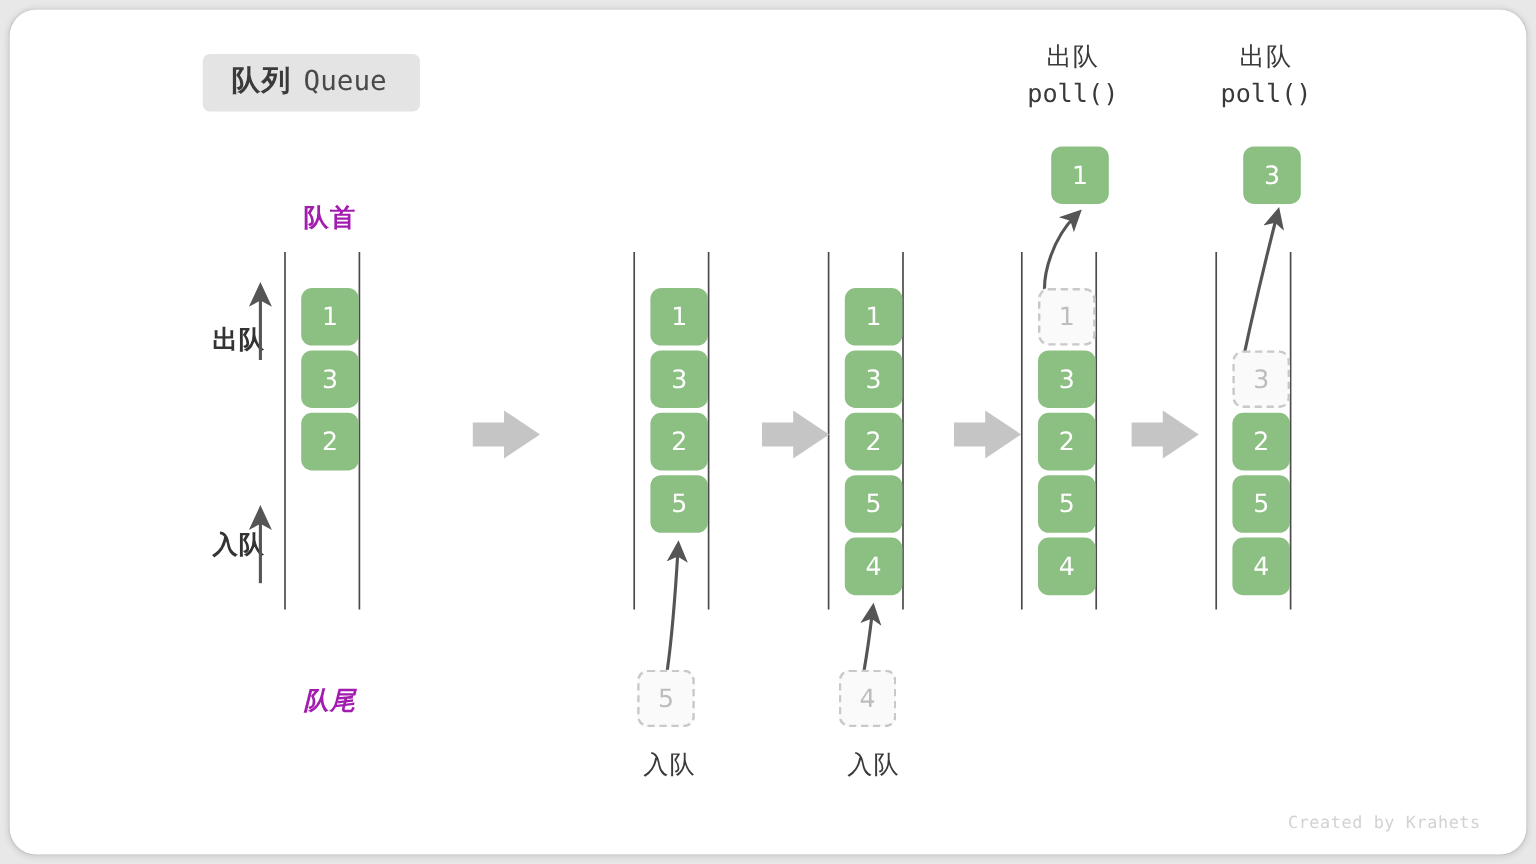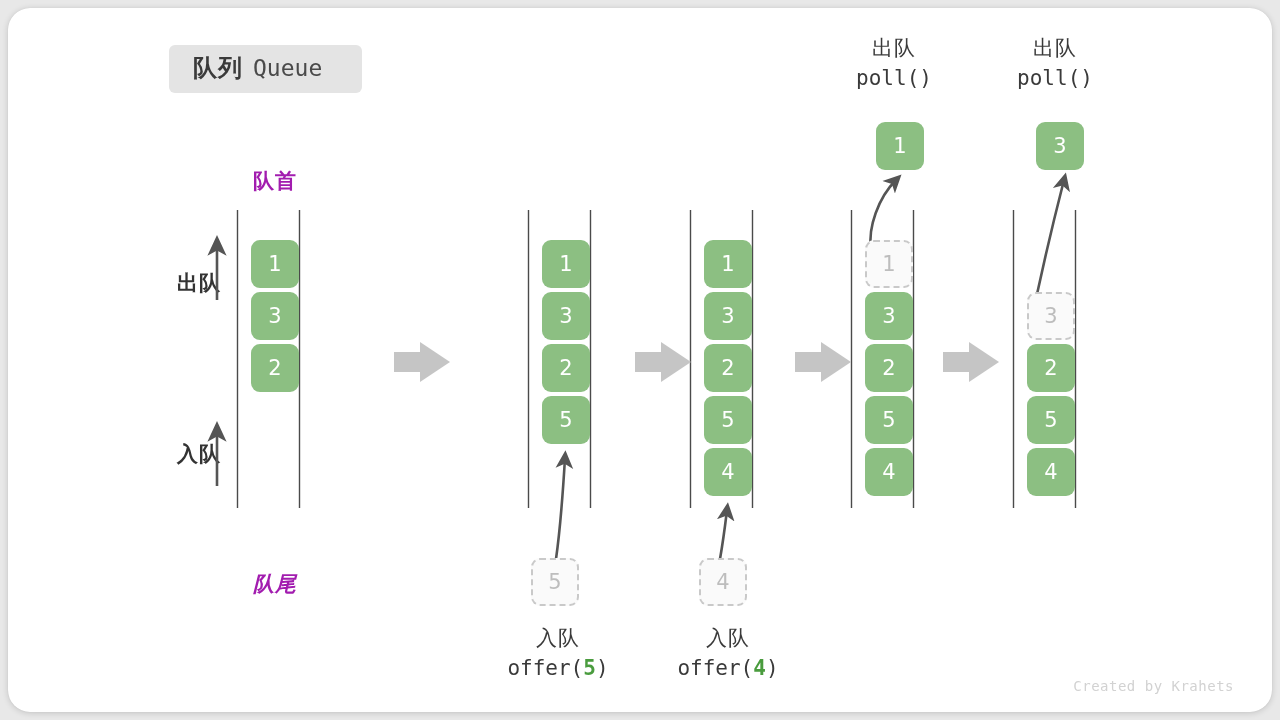--- a/index.html
+++ b/index.html
@@ -23,21 +23,21 @@
     border-radius: 22px;
     box-shadow: 0 1px 6px rgba(0,0,0,0.16), 0 0 1px rgba(0,0,0,0.10);
     overflow: hidden;
   }
   .abs { position: absolute; }
 
   
   #title-badge {
     left: 161px;
     top: 37px;
-    padding: 11px 40px 13px 24px;
+    padding: 11px 28px 13px 24px;
     background: #e4e4e4;
     border-radius: 6px;
     white-space: nowrap;
     line-height: 1;
   }
   #title-badge .cn {
     font-size: 24px;
     font-weight: bold;
     color: #3a3a3a;
     letter-spacing: 1px;
@@ -222,26 +222,24 @@
   <div class="abs box filled" style="left:868px; top:114px;">1</div>
 
   <div class="abs box ghost" style="left:1019px; top:284px;">3</div>
   <div class="abs box filled" style="left:1019px; top:336px;">2</div>
   <div class="abs box filled" style="left:1019px; top:388px;">5</div>
   <div class="abs box filled" style="left:1019px; top:440px;">4</div>
   <div class="abs box filled" style="left:1028px; top:114px;">3</div>
 
   <div class="abs op-caption" style="left:450px; top:615px;">
     <span class="cn">入队</span>
-    <span class="code"><span>offer(</span><span class="arg">5</span><span>)</span></span>
   </div>
 
   <div class="abs op-caption" style="left:620px; top:615px;">
     <span class="cn">入队</span>
-    <span class="code"><span>offer(</span><span class="arg">4</span><span>)</span></span>
   </div>
 
   <div class="abs op-caption" style="left:786px; top:25px;">
     <span class="cn">出队</span>
     <span class="code">poll()</span>
   </div>
 
   <div class="abs op-caption" style="left:947px; top:25px;">
     <span class="cn">出队</span>
     <span class="code">poll()</span>

